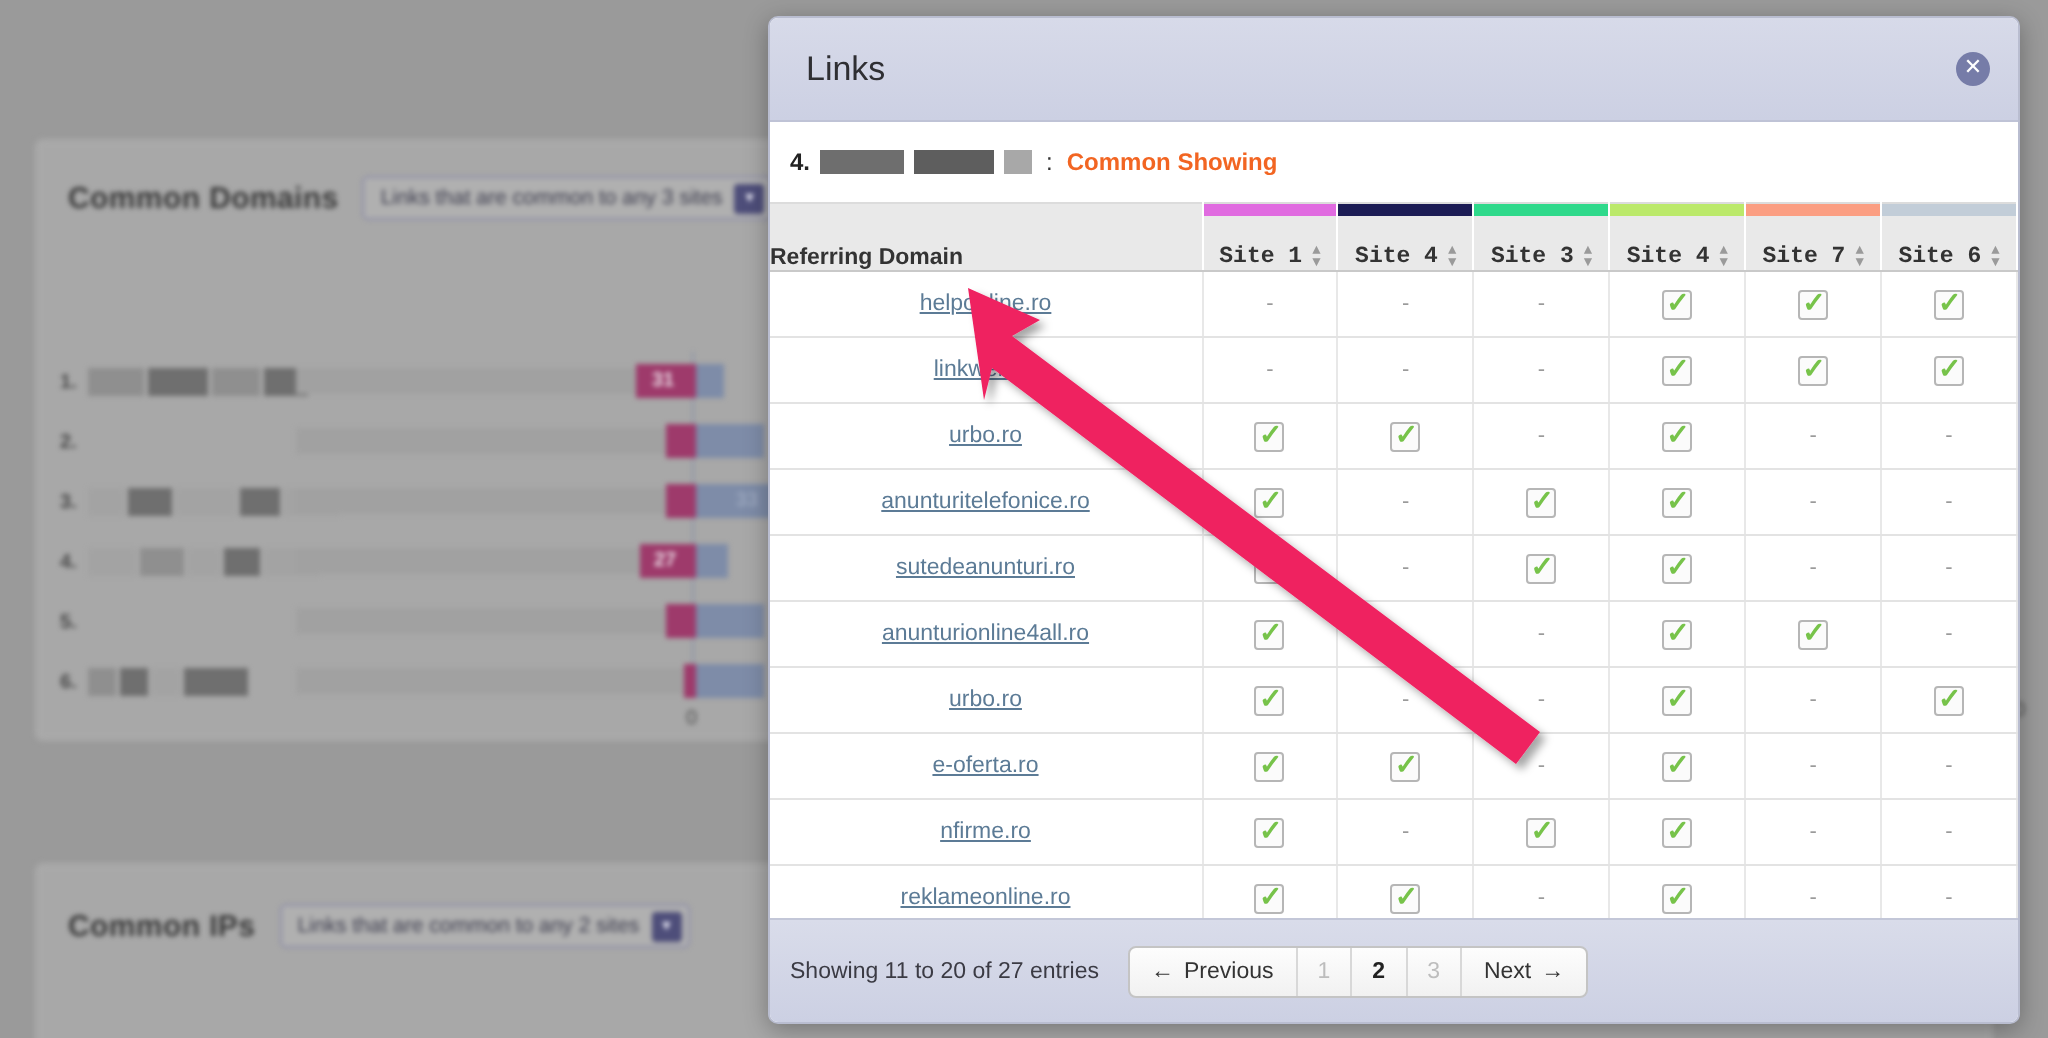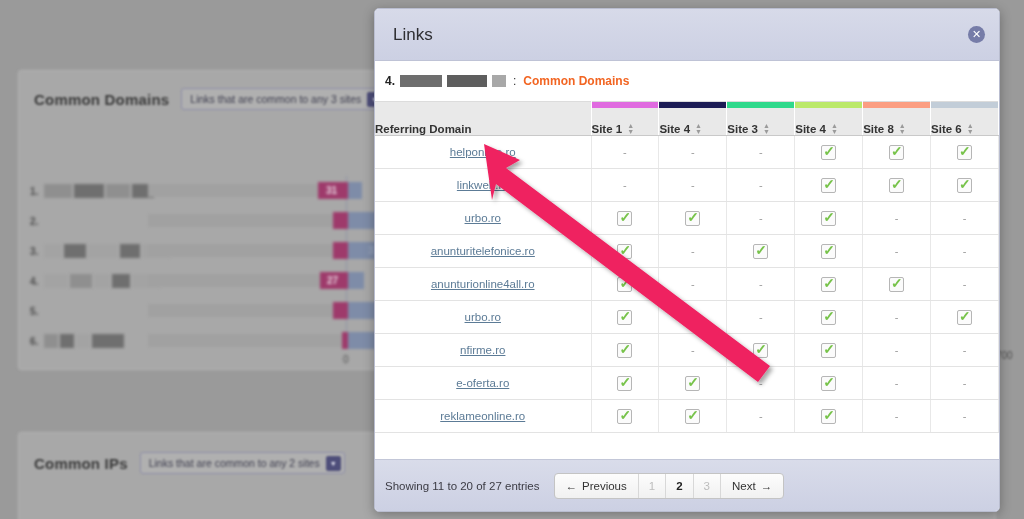--- a/index.html
+++ b/index.html
@@ -64,21 +64,21 @@
     line-height: 17px;
   }
   .bar-val.pos { color: #9aa6bd; }
   .axis-line { position: absolute; top: 0; width: 1px; height: 172px; background: #8e93a6; }
   .axis-zero { position: absolute; font-size: 10px; color: #4f4f4f; }
   .tick { position: absolute; width: 9px; height: 1px; background: #bdbdbd; }
   .axis-700 { position: absolute; font-size: 10px; color: #4f4f4f; filter: blur(1.2px); }
 
   
   #modal {
-    position: absolute; left: 374px; top: 8px;
+    position: absolute; left: 384px; top: 8px;
     width: 626px; height: 504px;
     background: #ffffff;
     border: 1px solid #b9bdd0;
     border-radius: 5px;
     box-shadow: 0 3px 12px rgba(0,0,0,.30);
     overflow: hidden;
     display: flex; flex-direction: column;
   }
   .modal-header {
     height: 52px; flex: none;
@@ -113,21 +113,21 @@
     background: #e9e9e9;
     border-bottom: 1px solid #c9c9c9;
     border-top: 1px solid #dcdcdc;
     border-right: 1px solid #ffffff;
     font-size: 11.5px; color: #333; font-weight: bold;
     height: 34px; padding: 0;
     vertical-align: bottom;
     position: relative;
   }
   th.col-domain { text-align: left; padding-left: 8px; padding-bottom: 9px; width: 216px; }
-  th.col-site { text-align: left; padding-bottom: 9px; }
+  th.col-site { text-align: center; padding-bottom: 9px; font-family: Liberation Mono, monospace; }
   .site-bar { position: absolute; left: 0; right: 0; top: 0; height: 6px; }
   .th-inner { display: inline-flex; align-items: center; gap: 5px; }
   .sorticon { display: inline-flex; flex-direction: column; line-height: 0; color: #9a9a9a; }
   .sorticon span { font-size: 7px; line-height: 6px; }
   table.links tbody td {
     height: 33px; border-bottom: 1px solid #e3e3e3;
     border-right: 1px solid #e8e8e8;
     font-size: 11.5px; text-align: center; color: #9a9a9a;
     background: #fff; padding: 0;
   }
@@ -299,21 +299,21 @@
     </div>
 
     <div class="modal-body">
 
       <div class="subtitle-row">
         <span class="sub-num">4.</span>
         <span class="sub-redact a"></span>
         <span class="sub-redact b"></span>
         <span class="sub-redact c"></span>
         <span class="sub-colon">:</span>
-        <span class="sub-link">Common Domains</span>
+        <span class="sub-link">Common Showing</span>
       </div>
 
       <table class="links">
         <thead>
           <tr>
             <th class="col-domain">
               <span>Referring Domain</span>
             </th>
             <th class="col-site">
               <div class="site-bar" style="background:#e06be0"></div>
@@ -351,21 +351,21 @@
                 <span>Site 4</span>
                 <span class="sorticon">
                     <span>▲</span>
                     <span>▼</span>
                   </span>
               </span>
             </th>
             <th class="col-site">
               <div class="site-bar" style="background:#fb9e82"></div>
               <span class="th-inner">
-                <span>Site 8</span>
+                <span>Site 7</span>
                 <span class="sorticon">
                     <span>▲</span>
                     <span>▼</span>
                   </span>
               </span>
             </th>
             <th class="col-site">
               <div class="site-bar" style="background:#c2cdd8"></div>
               <span class="th-inner">
                 <span>Site 6</span>
@@ -408,51 +408,60 @@
             <tr>
               <td class="domain"><a>anunturitelefonice.ro</a></td>
               <td><span class="cbox"></span></td>
               <td><span class="dash">-</span></td>
               <td><span class="cbox"></span></td>
               <td><span class="cbox"></span></td>
               <td><span class="dash">-</span></td>
               <td><span class="dash">-</span></td>
             </tr>
             <tr>
+              <td class="domain"><a>sutedeanunturi.ro</a></td>
+              <td><span class="cbox"></span></td>
+              <td><span class="dash">-</span></td>
+              <td><span class="cbox"></span></td>
+              <td><span class="cbox"></span></td>
+              <td><span class="dash">-</span></td>
+              <td><span class="dash">-</span></td>
+            </tr>
+            <tr>
               <td class="domain"><a>anunturionline4all.ro</a></td>
               <td><span class="cbox"></span></td>
               <td><span class="dash">-</span></td>
               <td><span class="dash">-</span></td>
               <td><span class="cbox"></span></td>
               <td><span class="cbox"></span></td>
               <td><span class="dash">-</span></td>
             </tr>
             <tr>
               <td class="domain"><a>urbo.ro</a></td>
               <td><span class="cbox"></span></td>
               <td><span class="dash">-</span></td>
               <td><span class="dash">-</span></td>
               <td><span class="cbox"></span></td>
               <td><span class="dash">-</span></td>
               <td><span class="cbox"></span></td>
             </tr>
             <tr>
+              <td class="domain"><a>e-oferta.ro</a></td>
+              <td><span class="cbox"></span></td>
+              <td><span class="cbox"></span></td>
+              <td><span class="dash">-</span></td>
+              <td><span class="cbox"></span></td>
+              <td><span class="dash">-</span></td>
+              <td><span class="dash">-</span></td>
+            </tr>
+            <tr>
               <td class="domain"><a>nfirme.ro</a></td>
               <td><span class="cbox"></span></td>
               <td><span class="dash">-</span></td>
               <td><span class="cbox"></span></td>
-              <td><span class="cbox"></span></td>
-              <td><span class="dash">-</span></td>
-              <td><span class="dash">-</span></td>
-            </tr>
-            <tr>
-              <td class="domain"><a>e-oferta.ro</a></td>
-              <td><span class="cbox"></span></td>
-              <td><span class="cbox"></span></td>
-              <td><span class="dash">-</span></td>
               <td><span class="cbox"></span></td>
               <td><span class="dash">-</span></td>
               <td><span class="dash">-</span></td>
             </tr>
             <tr>
               <td class="domain"><a>reklameonline.ro</a></td>
               <td><span class="cbox"></span></td>
               <td><span class="cbox"></span></td>
               <td><span class="dash">-</span></td>
               <td><span class="cbox"></span></td>

